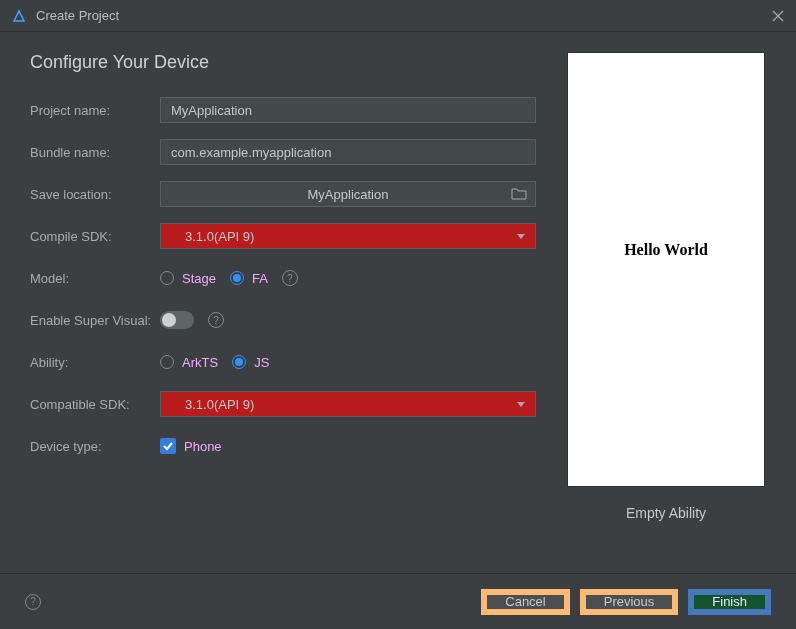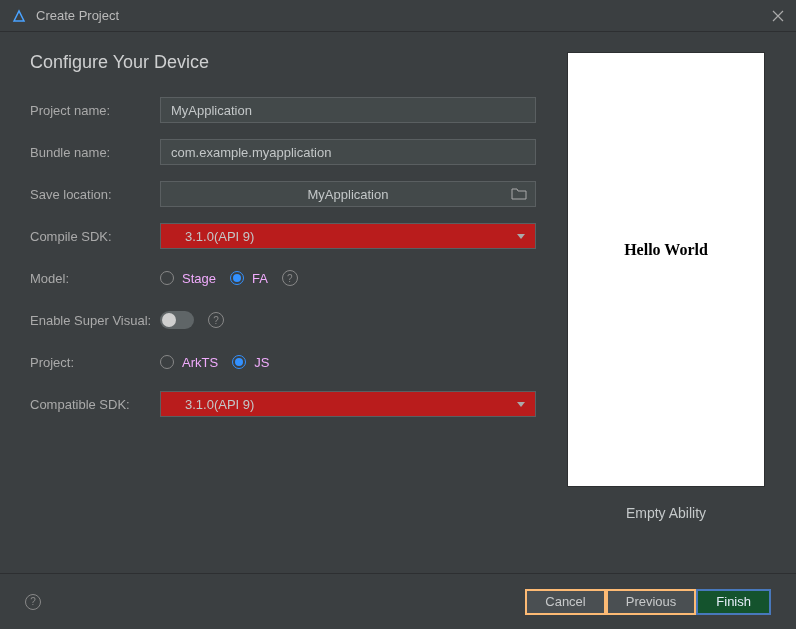--- a/index.html
+++ b/index.html
@@ -106,22 +106,22 @@
   align-items: center; justify-content: center;
 }
 .preview-text { color: #000; font-weight: bold; font-size: 16px; font-family: "Times New Roman", serif; margin-top: -40px; text-align: center; }
 .preview-label { margin-top: 18px; color: #c5c9ca; font-size: 14px; }
 .footer {
   height: 56px; border-top: 1px solid #2d2f31;
   display: flex; align-items: center; padding: 0 25px;
 }
 .footer .help-icon { margin-right: auto; }
 .btn {
-  height: 26px; padding: 0 18px; margin-left: 0;
-  background: #4a4f52; border: 2px solid #fdba74;
+  height: 26px; padding: 0 18px; margin-left: 10px;
+  background: #4a4f52; border: 6px solid #fdba74;
   color: #c7c9ca; cursor: pointer; font-size: 13px;
   display: flex; align-items: center;
 }
 .btn.primary { background: #14532d; border-color: #4878bc; color: #e6eefa; }
 </style>
 </head>
 <body>
 
 <div class="titlebar">
   <span class="logo">
@@ -198,21 +198,21 @@
       <div class="label">Enable Super Visual:</div>
       <div class="field">
         <div class="toggle">
             <div class="knob"></div>
           </div>
         <span class="help-icon">?</span>
       </div>
     </div>
 
     <div class="row">
-      <div class="label">Project:</div>
+      <div class="label">Ability:</div>
       <div class="field">
         <div class="radio-group">
           <span class="radio"></span>
           <span class="radio-label">ArkTS</span>
         </div>
         <div class="radio-group">
           <span class="radio selected"></span>
           <span class="radio-label">JS</span>
         </div>
       </div>
@@ -221,20 +221,33 @@
     <div class="row">
       <div class="label">Compatible SDK:</div>
       <div class="field">
         <div class="select">
           <span>3.1.0(API 9)</span>
           <span class="caret"></span>
         </div>
       </div>
     </div>
 
+    <div class="row">
+      <div class="label">Device type:</div>
+      <div class="field">
+        <div class="radio-group">
+          <span class="checkbox">
+            <svg width="12" height="12" viewBox="0 0 12 12">
+                <path d="M2 6 L5 9 L10 3" stroke="#fff" stroke-width="2" fill="none"></path>
+              </svg>
+          </span>
+          <span class="radio-label">Phone</span>
+        </div>
+      </div>
+    </div>
 
   </div>
 
   <div class="right">
     <div class="preview">
       <div class="preview-text">Hello World</div>
     </div>
     <div class="preview-label">Empty Ability</div>
   </div>
 </div>

